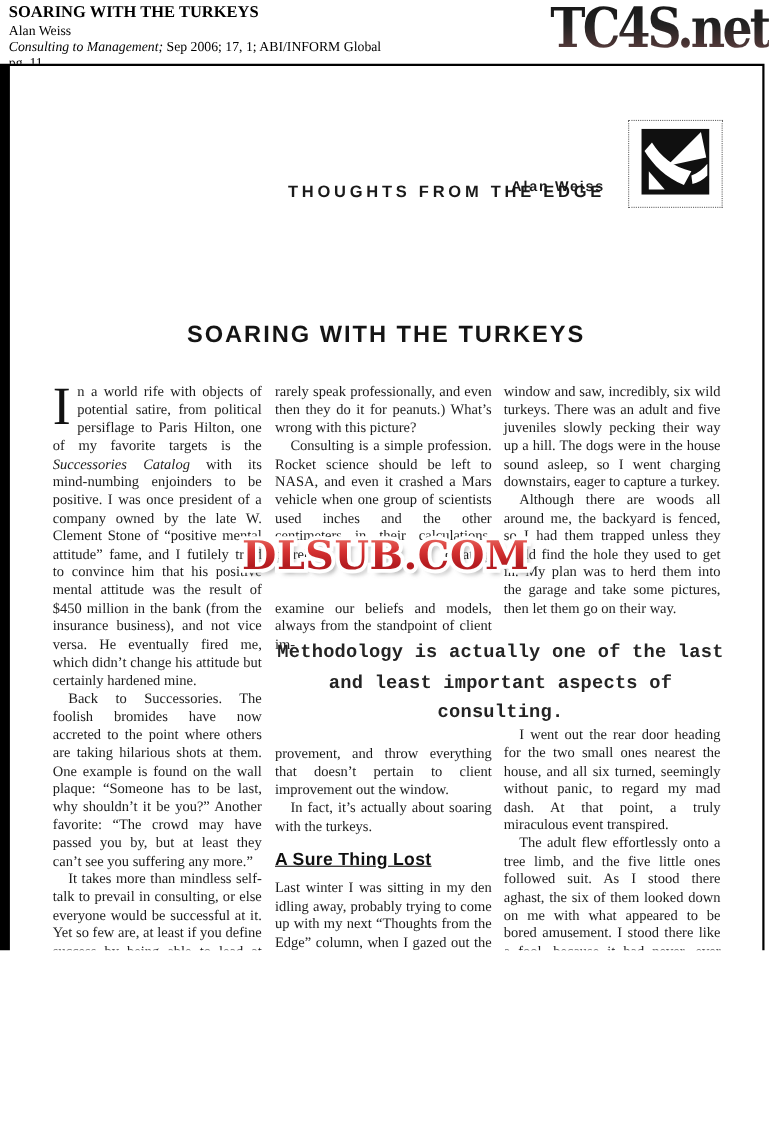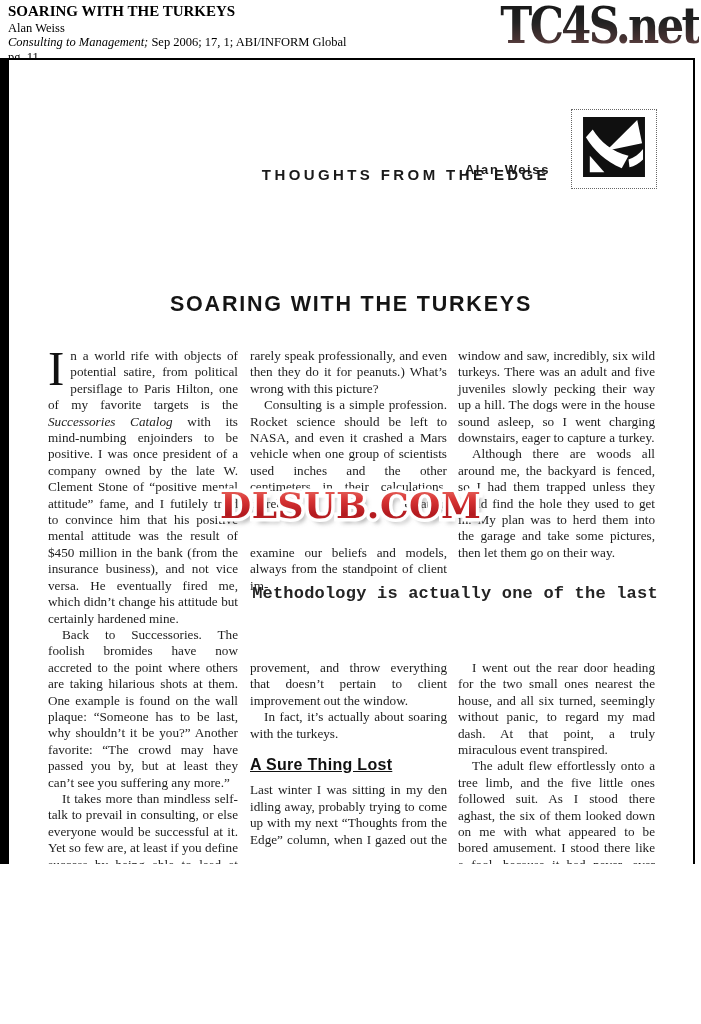--- a/index.html
+++ b/index.html
@@ -38,21 +38,21 @@
 
   
   .body-text{position:absolute;font-family:"Liberation Serif",serif;font-size:13.2px;
              line-height:16.4px;text-align:justify;color:#1c1c1c;}
   .body-text p{margin:0;}
   .body-text p.ind{text-indent:14px;}
   .cont-last{text-align-last:justify;}
   .col1{left:39px;top:288px;width:190px;}
   .col2t{left:241px;top:288px;width:197px;}
   .col3t{left:449px;top:288px;width:197px;}
-  .col2b{left:241px;top:600px;width:197px;}
+  .col2b{left:241px;top:617px;width:197px;}
   .col3b{left:449px;top:600px;width:197px;}
   .dropcap{float:left;font-size:49px;line-height:40px;padding:1px 6px 0 0;color:#111;}
   .obscured-gap{height:33px;}
 
   .pull-quote{position:absolute;left:241px;top:520px;width:410px;text-align:center;
               font-family:Liberation Mono, monospace;font-weight:bold;font-size:17px;
               line-height:27.5px;color:#242424;letter-spacing:0.2px;}
 
   .section-heading{font-family:"Liberation Sans",sans-serif;font-weight:bold;font-size:16px;
                    color:#111;margin:15px 0 9px 0 !important;text-align:left;letter-spacing:0.3px;text-decoration:underline;}
@@ -130,20 +130,21 @@
       <p class="cont-last">examine our beliefs and models, always from the standpoint of client im-</p>
     </div>
 
     <div class="body-text col3t">
       <p>window and saw, incredibly, six wild turkeys. There was an adult and five juveniles slowly pecking their way up a hill. The dogs were in the house sound asleep, so I went charging downstairs, eager to capture a turkey.</p>
       <p class="ind">Although there are woods all around me, the backyard is fenced, so I had them trapped unless they could find the hole they used to get in. My plan was to herd them into the garage and take some pictures, then let them go on their way.</p>
     </div>
 
     <div class="pull-quote">
       <div>Methodology is actually one of the last</div>
+      <div>and least important aspects of consulting.</div>
     </div>
 
     <div class="body-text col2b">
       <p>provement, and throw everything that doesn’t pertain to client improvement out the window.</p>
       <p class="ind">In fact, it’s actually about soaring with the turkeys.</p>
       <p class="section-heading">A Sure Thing Lost</p>
       <p class="cont-last">Last winter I was sitting in my den idling away, probably trying to come up with my next “Thoughts from the Edge” column, when I gazed out the</p>
     </div>
 
     <div class="body-text col3b">

